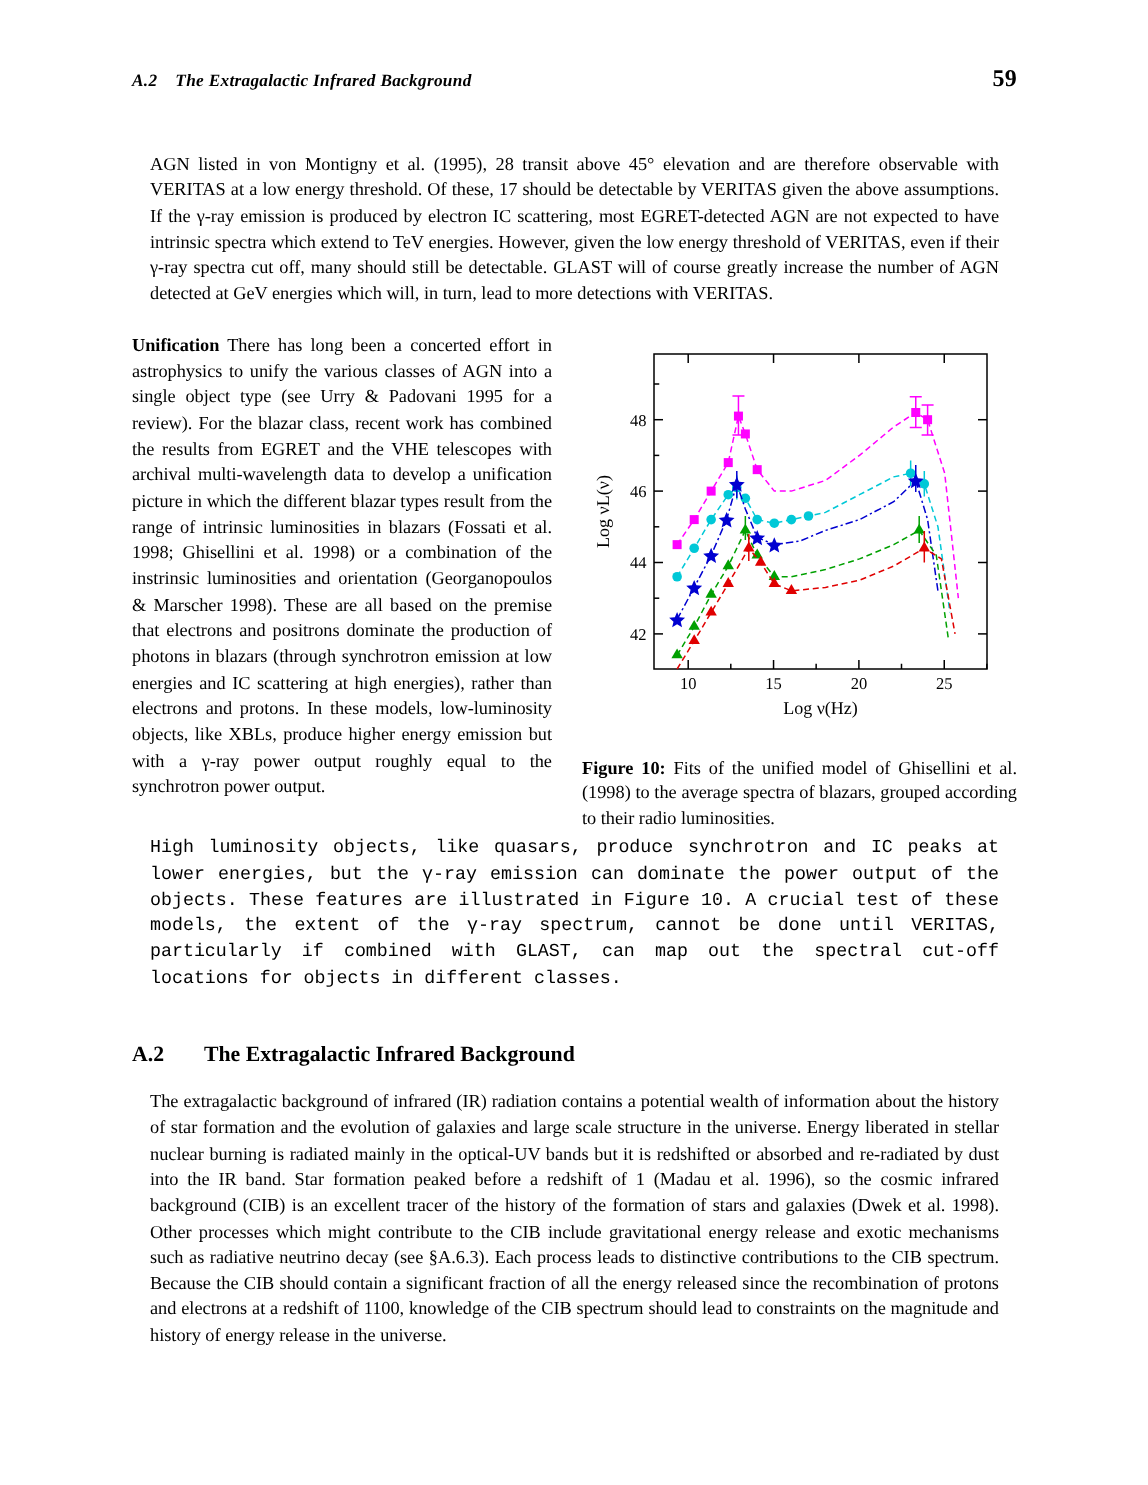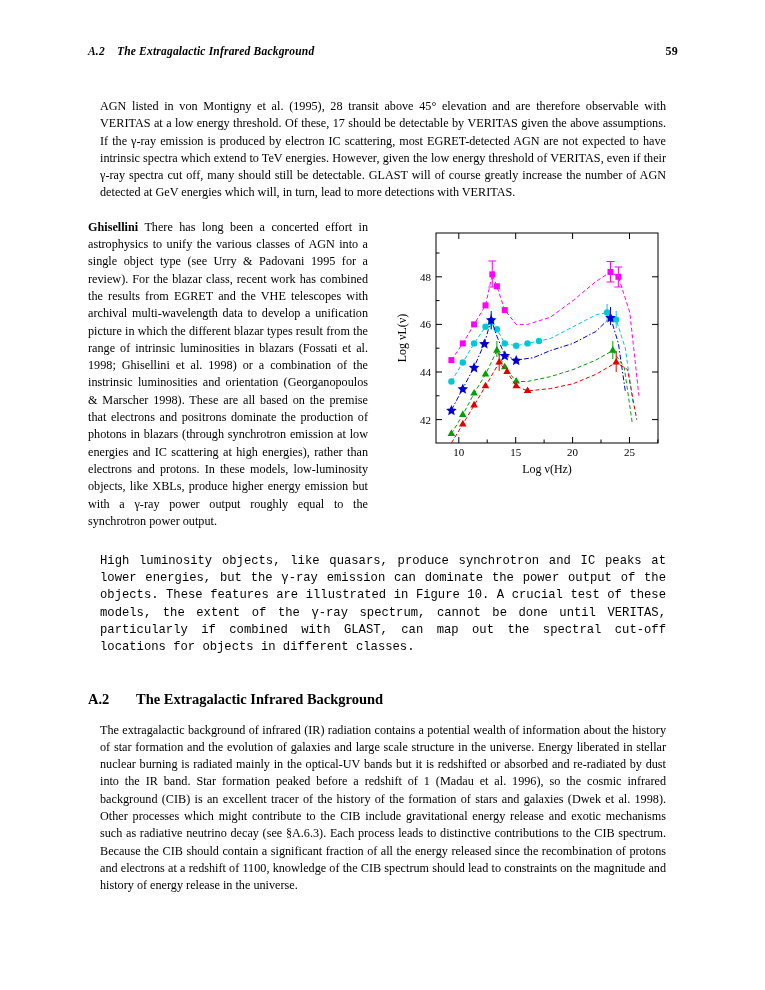--- a/index.html
+++ b/index.html
@@ -32,21 +32,21 @@
     display: flex;
     justify-content: space-between;
     align-items: baseline;
     font-size: 11.5px;
     font-style: italic;
     font-weight: bold;
     letter-spacing: 0.2px;
   }
   .header .hdr-left { white-space: nowrap; }
   .header .hdr-left .secnum { margin-right: 12px; }
-  .header .hdr-right { font-style: normal; font-weight: bold; font-size: 12px; }
+  .header .hdr-right { font-style: normal; font-weight: bold; font-size: 16px; }
 
   
   .para {
     font-size: 12.2px;
     line-height: 17.3px;
     text-align: justify;
     margin: 12px;
   }
   .para.first { margin-top: 39px; }
   .bold { font-weight: bold; }
@@ -260,24 +260,28 @@
                 <path d="M139.6,167.4 l3.8,6.6 l-7.6,0 Z"></path>
                 <path d="M228.2,139.0 l3.8,6.6 l-7.6,0 Z"></path>
               </g>
               <g stroke="#e00000" stroke-width="1">
                 <line x1="111.2" y1="134.0" x2="111.2" y2="152.0"></line>
                 <line x1="228.2" y1="132.0" x2="228.2" y2="153.0"></line>
               </g>
             </g>
           </svg>
         </div>
+        <div class="figcaption">
+          <span class="bold">Figure 10:</span>
+          <span>Fits of the unified model of Ghisellini et al. (1998) to the average spectra of blazars, grouped according to their radio luminosities.</span>
+        </div>
       </div>
 
       <div class="col-left">
-        <span class="runin">Ghisellini</span>
+        <span class="runin">Unification</span>
         <span>There has long been a concerted effort in astrophysics to unify the various classes of AGN into a single object type (see Urry &amp; Padovani 1995 for a review). For the blazar class, recent work has combined the results from EGRET and the VHE telescopes with archival multi-wavelength data to develop a unification picture in which the different blazar types result from the range of intrinsic luminosities in blazars (Fossati et al. 1998; Ghisellini et al. 1998) or a combination of the instrinsic luminosities and orientation (Georganopoulos &amp; Marscher 1998). These are all based on the premise that electrons and positrons dominate the production of photons in blazars (through synchrotron emission at low energies and IC scattering at high energies), rather than electrons and protons. In these models, low-luminosity objects, like XBLs, produce higher energy emission but with a γ-ray power output roughly equal to the synchrotron power output.</span>
       </div>
 
     </div>
 
     <p class="para after-cols">High luminosity objects, like quasars, produce synchrotron and IC peaks at lower energies, but the γ-ray emission can dominate the power output of the objects. These features are illustrated in Figure 10. A crucial test of these models, the extent of the γ-ray spectrum, cannot be done until VERITAS, particularly if combined with GLAST, can map out the spectral cut-off locations for objects in different classes.</p>
 
     <div class="secheading">
       <span class="num">A.2</span><span>The Extragalactic Infrared Background</span>
     </div>

